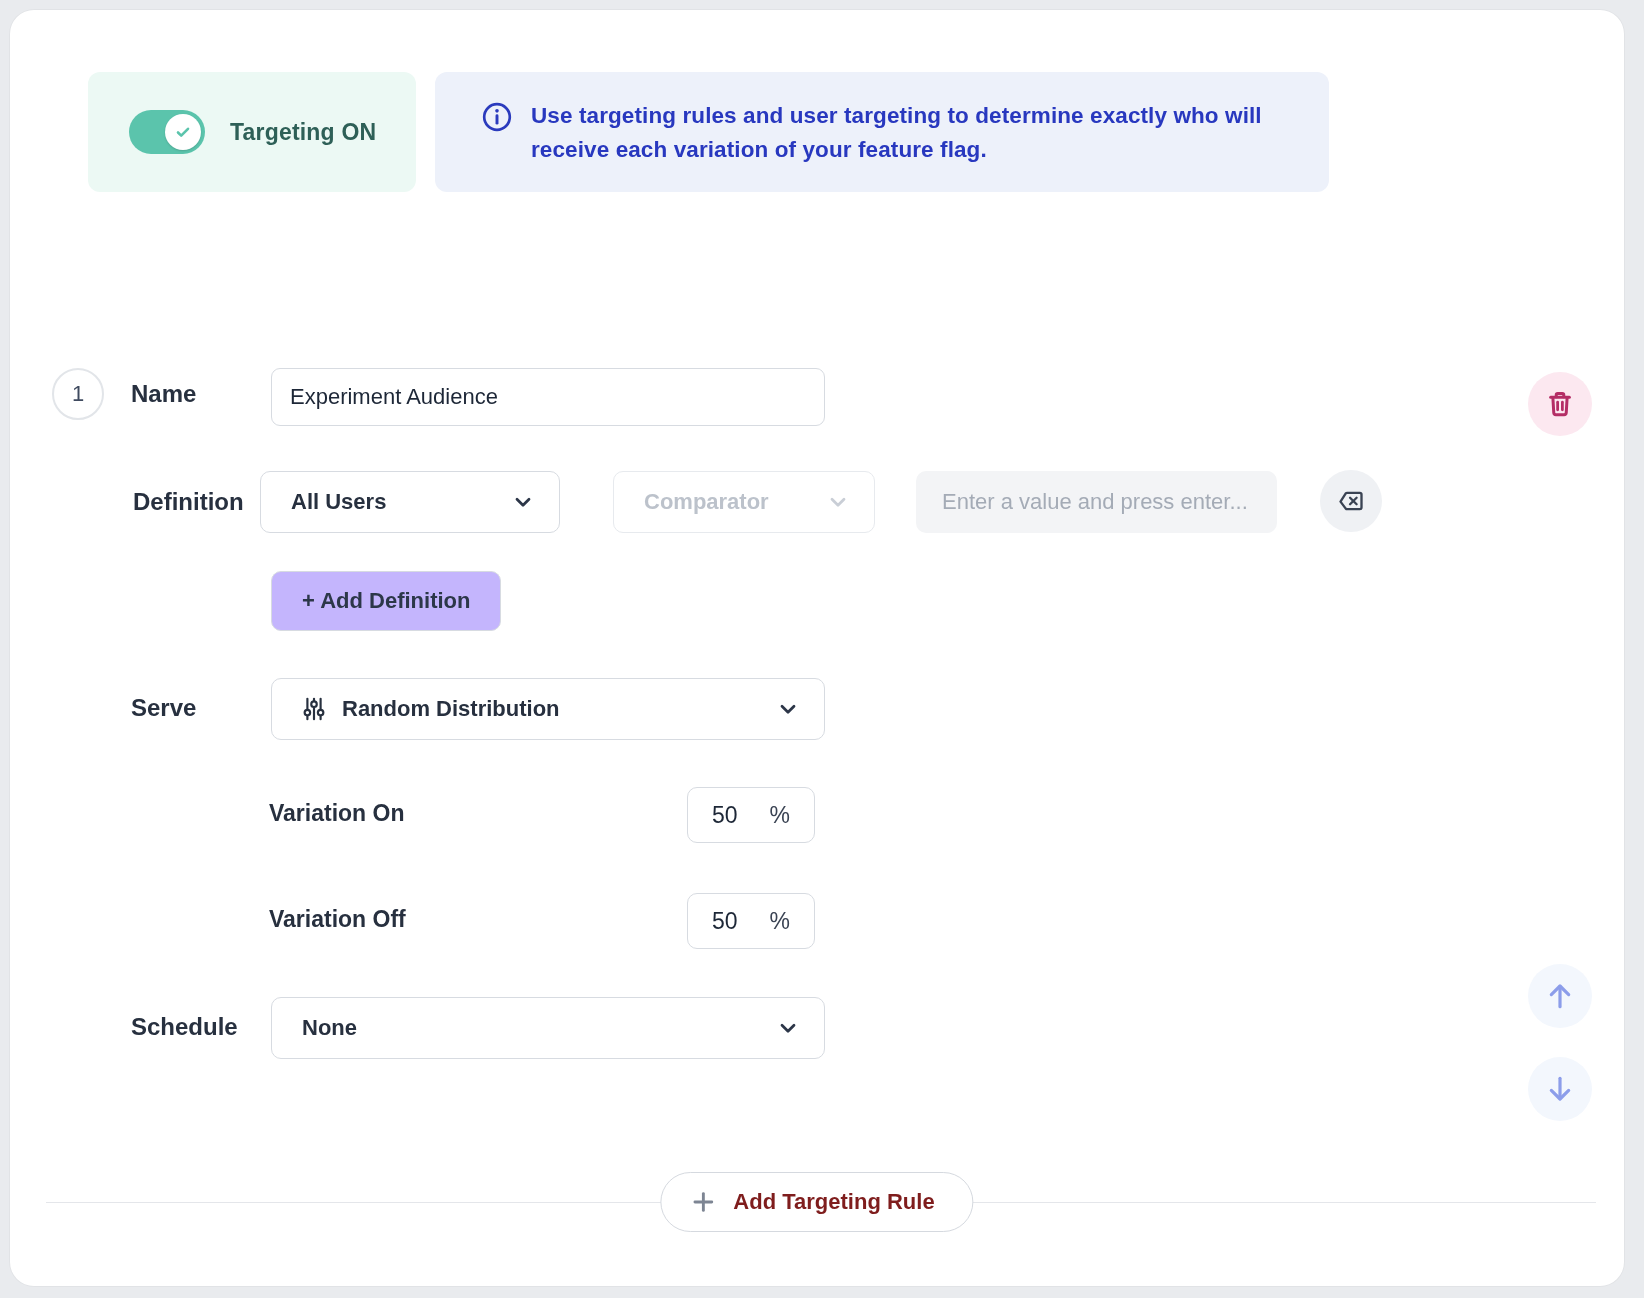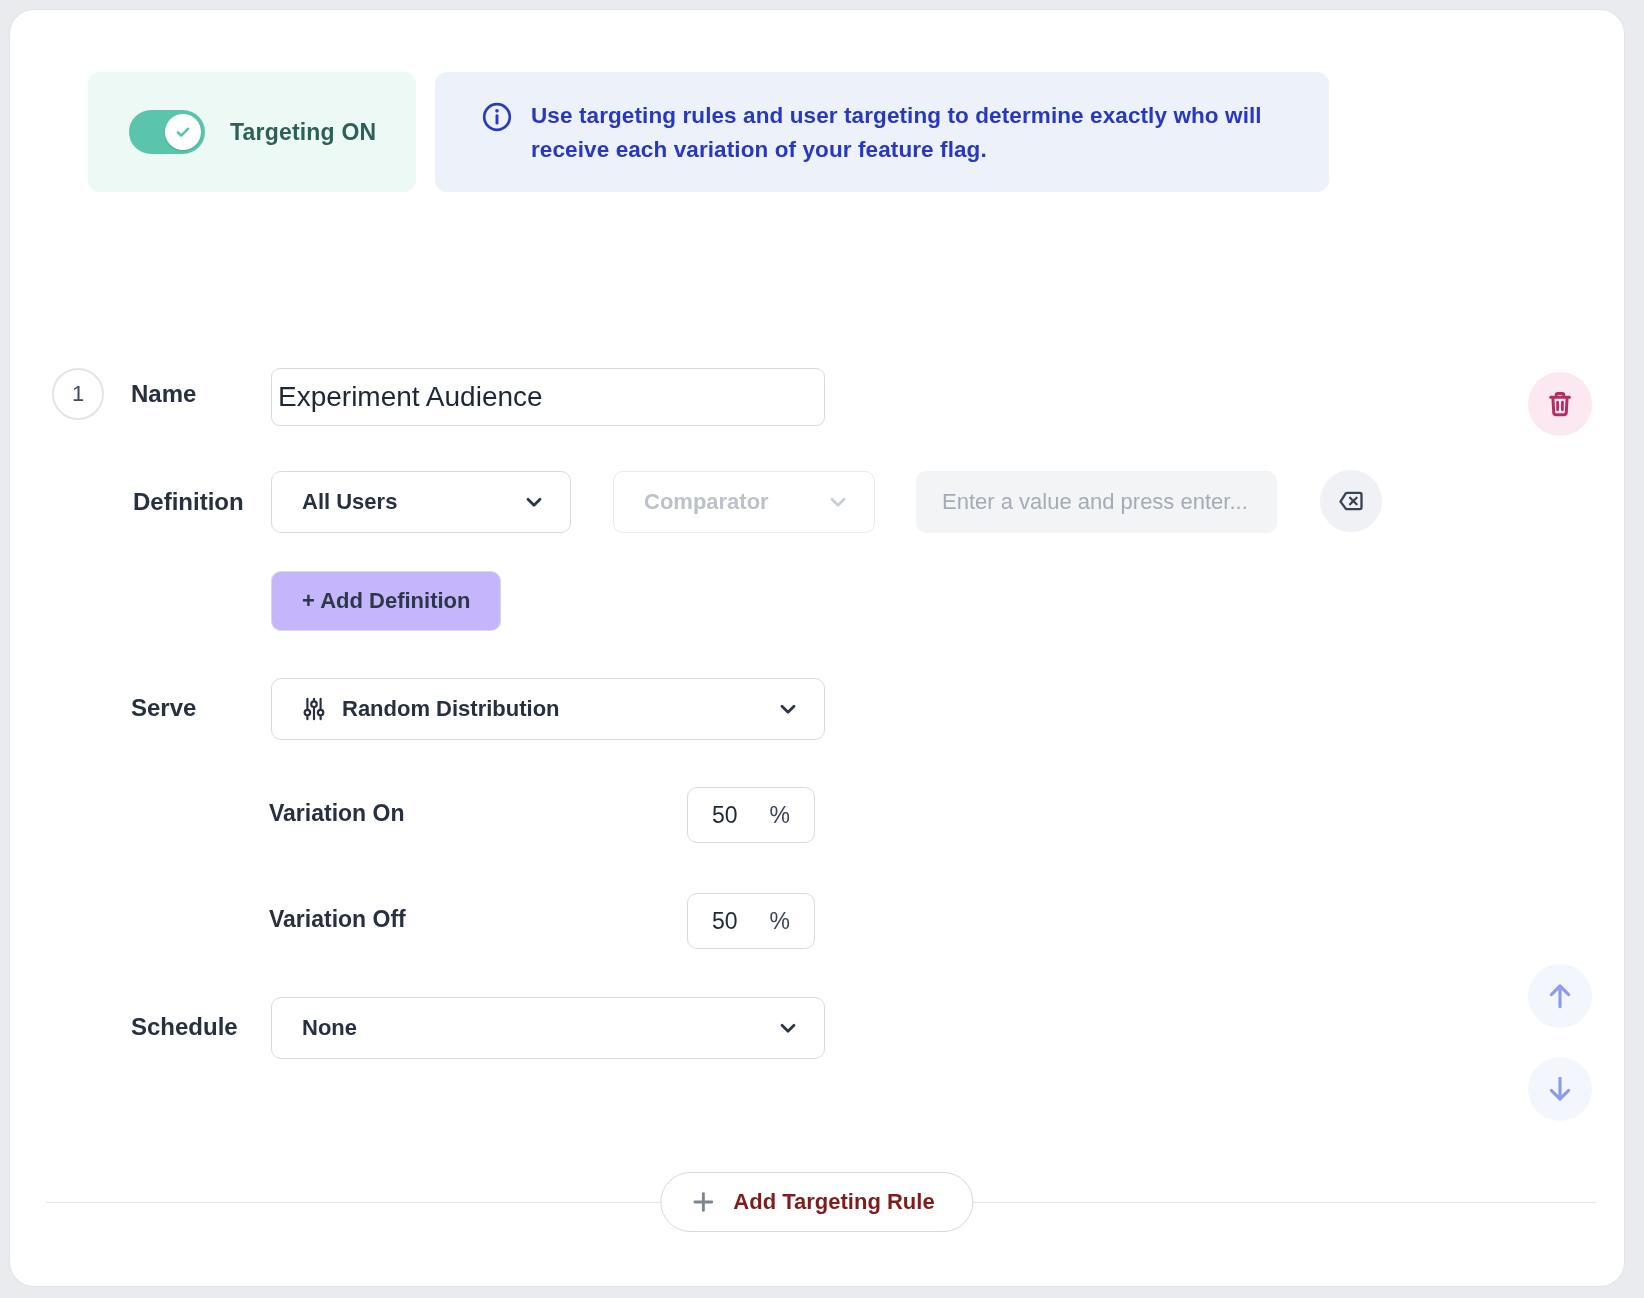--- a/index.html
+++ b/index.html
@@ -64,21 +64,21 @@
     cursor:pointer;
   }
   .select .sel-text { font-size:22px; font-weight:600; color:#27303f; flex:1; }
   .select .chev { color:#2c3648; display:flex; }
   .select.disabled { border-color:#e7eaee; cursor:default;gap:16px; }
   .select.disabled .sel-text { color:#bcc2cb; font-weight:600; }
   .select.disabled .chev { color:#c9ced6; }
 
   .text-input {
     position:absolute; border:1.5px solid #d7dbe1; border-radius:9px; background:#fff;
-    font-family:inherit; font-size:28px; color:#1d2737; padding:0 6px; outline:none;
+    font-family:inherit; font-size:22px; color:#1d2737; padding:0 18px; outline:none;
   }
   .value-input {
     position:absolute; border:none; border-radius:10px; background:#f3f4f6;
     font-family:inherit; font-size:22px; color:#3a4353; padding:0 26px; outline:none;
   }
   .value-input::placeholder { color:#a4abb6; }
 
   .circle-btn {
     position:absolute; width:64px; height:64px; border-radius:50%;
     border:none; display:flex; align-items:center; justify-content:center; cursor:pointer;
@@ -158,21 +158,21 @@
       <path d="M4.5 6.5h15" stroke="currentColor" stroke-width="2.4" stroke-linecap="round" fill="none"></path>
       <path d="M9 6.2V4.6c0-.6.5-1.1 1.1-1.1h3.8c.6 0 1.1.5 1.1 1.1v1.6" stroke="currentColor" stroke-width="2.4" stroke-linecap="round" fill="none"></path>
       <path d="M6.3 6.8l.7 12.1c.05.9.8 1.6 1.7 1.6h6.6c.9 0 1.65-.7 1.7-1.6l.7-12.1" stroke="currentColor" stroke-width="2.4" stroke-linecap="round" stroke-linejoin="round" fill="none"></path>
       <line x1="10.1" y1="10.5" x2="10.1" y2="16.6" stroke="currentColor" stroke-width="2.2" stroke-linecap="round"></line>
       <line x1="13.9" y1="10.5" x2="13.9" y2="16.6" stroke="currentColor" stroke-width="2.2" stroke-linecap="round"></line>
     </svg>
   </button>
 
   <div class="row-label" style="left:123px; top:478px;">Definition</div>
 
-  <div class="select" style="left:261px; top:461px; width:300px;">
+  <div class="select" style="left:250px; top:461px; width:300px;">
     <span class="sel-text">All Users</span>
     <span class="chev">
       <svg width="20" height="20" viewBox="0 0 16 16">
           <path d="M3.2 5.8L8 10.6l4.8-4.8" fill="none" stroke="currentColor" stroke-width="2.2" stroke-linecap="round" stroke-linejoin="round"></path>
         </svg>
     </span>
   </div>
 
   <div class="select disabled" style="left:603px; top:461px; width:262px;" aria-disabled="true">
     <span class="sel-text">Comparator</span>

